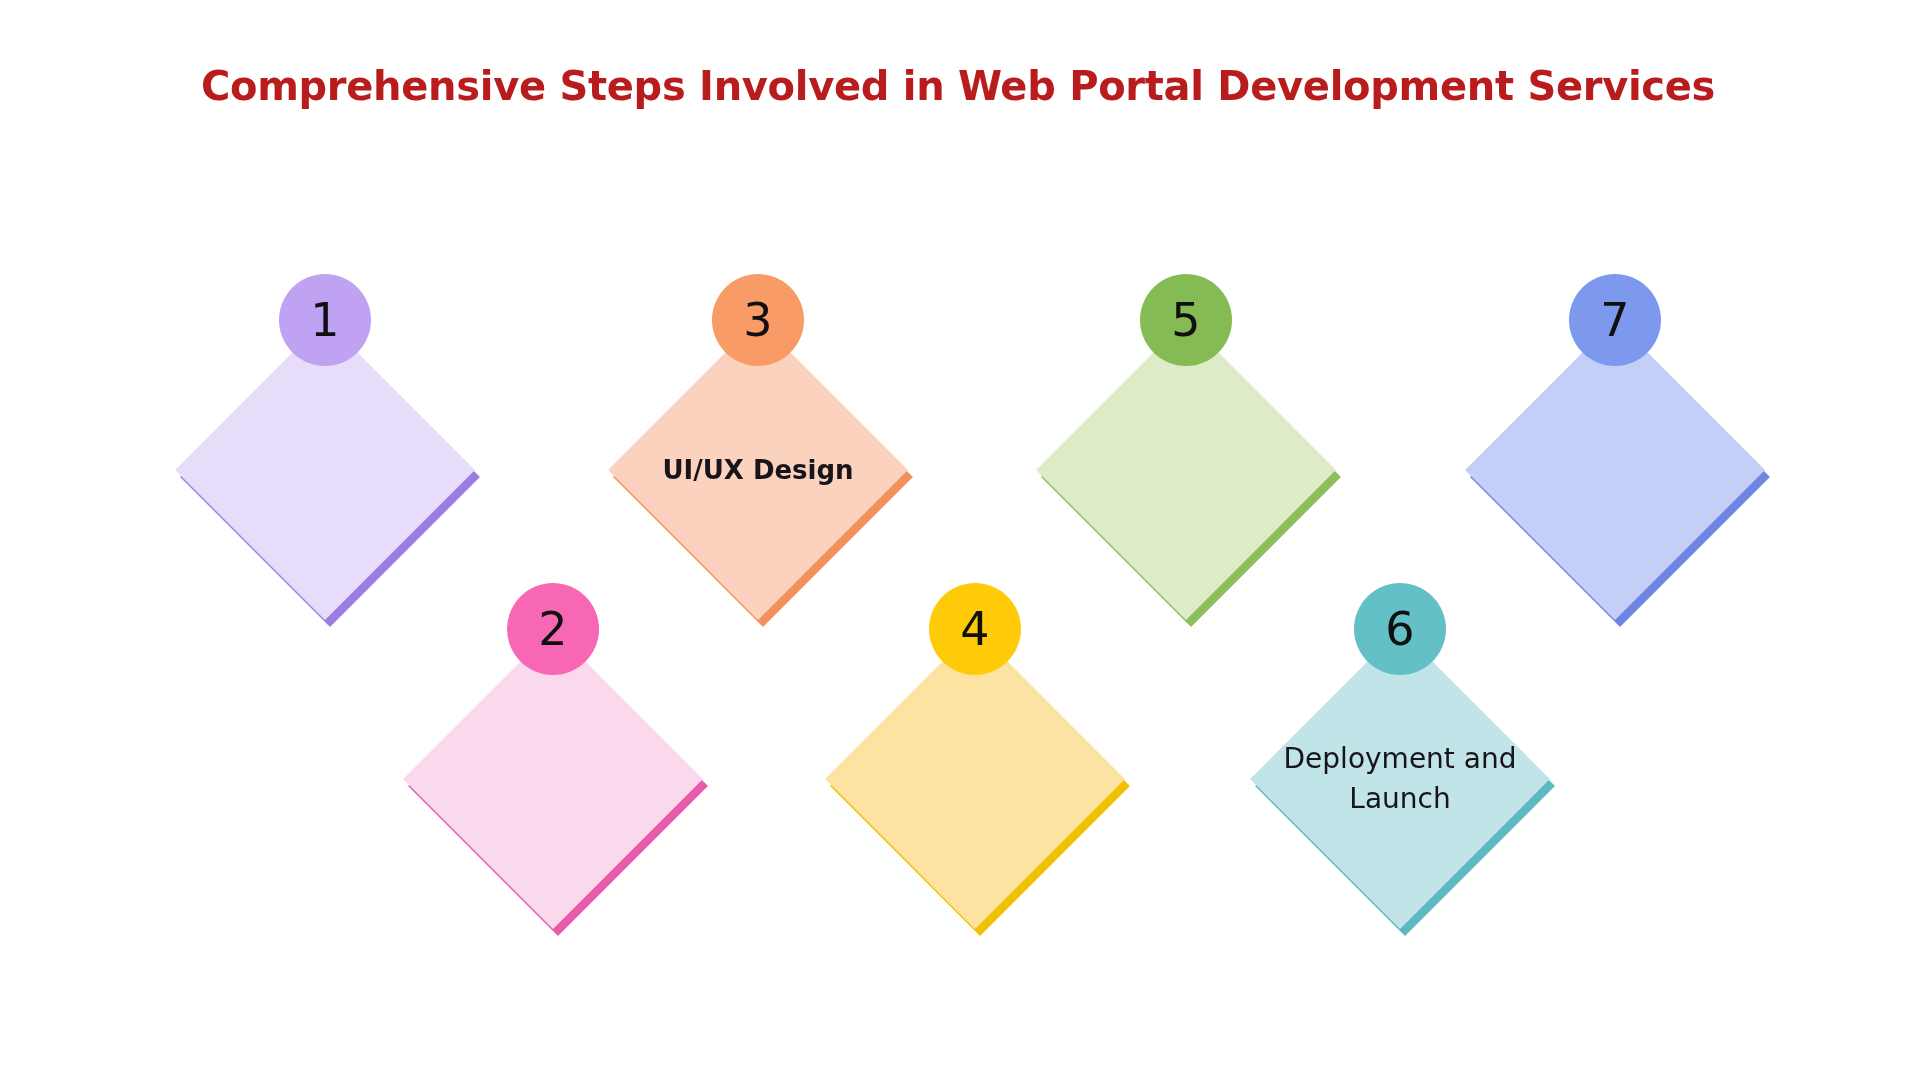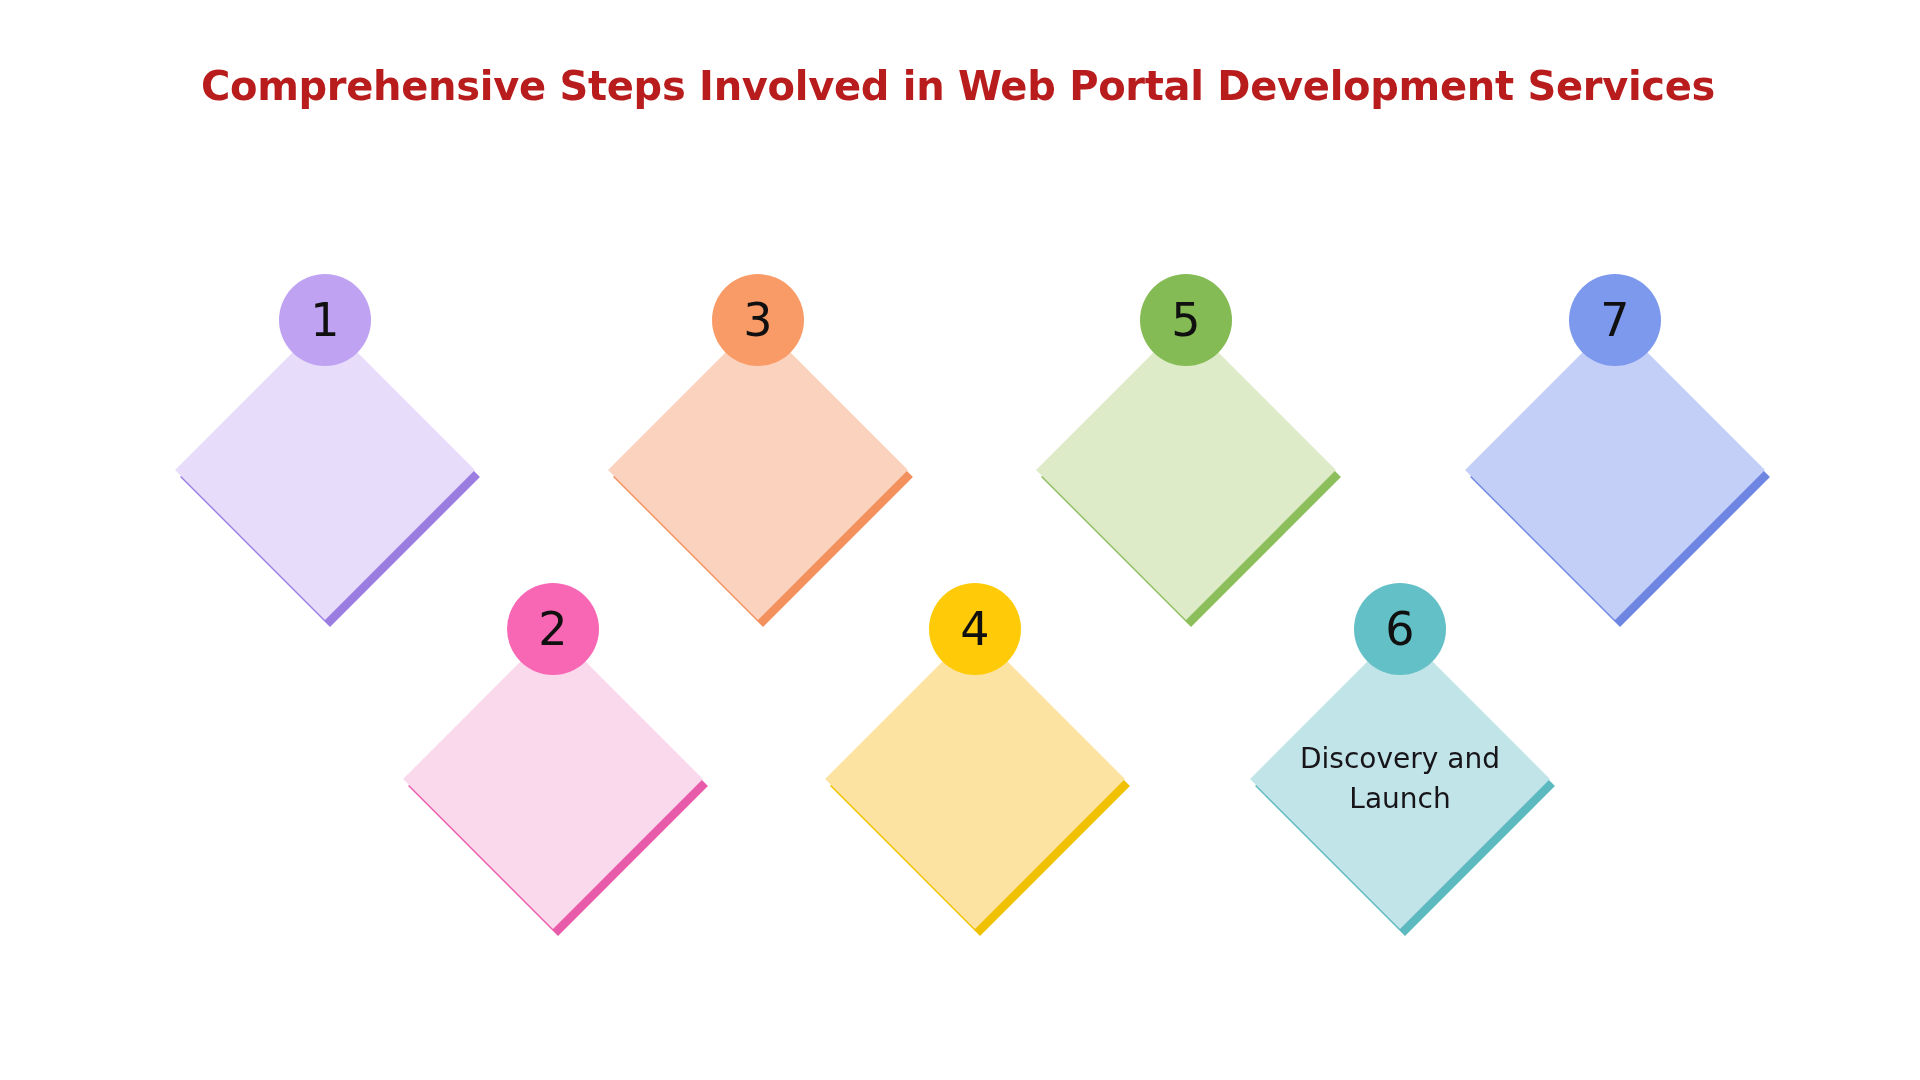--- a/index.html
+++ b/index.html
@@ -120,20 +120,21 @@
       <div class="step light" style="left: 368px; top: 594px;">
         <div class="diamond-shadow" style="background: rgb(232, 91, 170);"></div>
         <div class="diamond-face" style="background: rgb(251, 217, 236);"></div>
         <div class="num-circle" style="background: rgb(247, 103, 180);">
           <span>2</span>
         </div>
       </div>
       <div class="step bold" style="left: 573px; top: 285px;">
         <div class="diamond-shadow" style="background: rgb(243, 145, 94);"></div>
         <div class="diamond-face" style="background: rgb(251, 210, 189);"></div>
+        <div class="step-label">UI/UX Design</div>
         <div class="num-circle" style="background: rgb(249, 155, 103);">
           <span>3</span>
         </div>
       </div>
       <div class="step light" style="left: 790px; top: 594px;">
         <div class="diamond-shadow" style="background: rgb(239, 193, 0);"></div>
         <div class="diamond-face" style="background: rgb(252, 227, 161);"></div>
         <div class="num-circle" style="background: rgb(255, 203, 8);">
           <span>4</span>
         </div>
@@ -141,21 +142,21 @@
       <div class="step bold" style="left: 1001px; top: 285px;">
         <div class="diamond-shadow" style="background: rgb(140, 191, 92);"></div>
         <div class="diamond-face" style="background: rgb(221, 235, 200);"></div>
         <div class="num-circle" style="background: rgb(133, 187, 84);">
           <span>5</span>
         </div>
       </div>
       <div class="step light" style="left: 1215px; top: 594px;">
         <div class="diamond-shadow" style="background: rgb(92, 185, 192);"></div>
         <div class="diamond-face" style="background: rgb(192, 228, 231);"></div>
-        <div class="step-label">Discovery and
+        <div class="step-label">Deployment and
 Launch</div>
         <div class="num-circle" style="background: rgb(99, 192, 198);">
           <span>6</span>
         </div>
       </div>
       <div class="step bold" style="left: 1430px; top: 285px;">
         <div class="diamond-shadow" style="background: rgb(110, 134, 226);"></div>
         <div class="diamond-face" style="background: rgb(195, 207, 246);"></div>
         <div class="num-circle" style="background: rgb(124, 153, 238);">
           <span>7</span>

